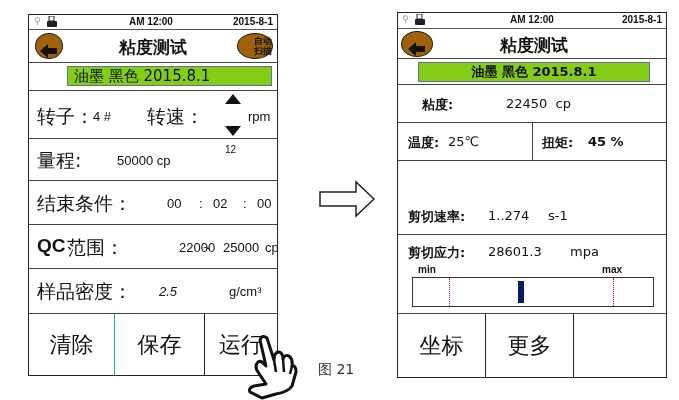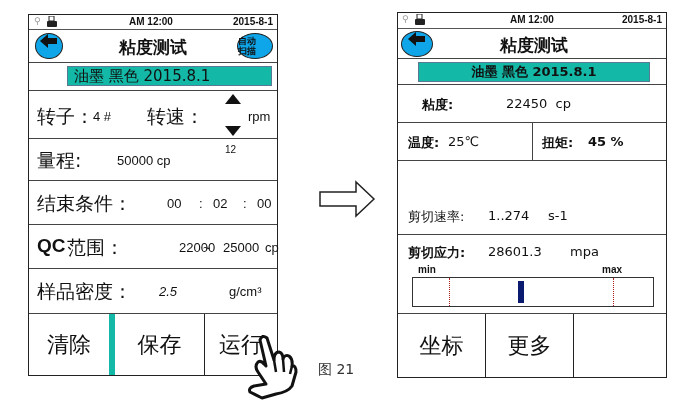--- a/index.html
+++ b/index.html
@@ -3,23 +3,23 @@
 <meta charset="utf-8">
 <style>
   * { box-sizing: border-box; margin: 0; padding: 0; }
   body { width: 679px; height: 400px; background: #ffffff; position: relative; overflow: hidden;
          font-family: "DejaVu Sans", "Liberation Sans", sans-serif; color: #111; }
   .panel { position: absolute; border: 1px solid #222; background: #fff; }
   .row { position: absolute; left: 0; right: 0; border-bottom: 1px solid #444; }
   .abs { position: absolute; }
   .status { font-family: "Liberation Sans", sans-serif; font-weight: bold; font-size: 10px; }
   .title { font-weight: bold; font-size: 17px; }
-  .round-btn { position: absolute; border: 1.5px solid #222; border-radius: 50%; background: #0ea5e9;
-               display: flex; align-items: flex-start; justify-content: center; }
-  .sample-box { position: absolute; border: 1px solid #5a7a94; background: #14b8a6; font-size: 15px;
+  .round-btn { position: absolute; border: 1.5px solid #222; border-radius: 50%; background: #a16207;
+               display: flex; align-items: flex-end; justify-content: center; }
+  .sample-box { position: absolute; border: 1px solid #5a7a94; background: #84cc16; font-size: 15px;
                 display: flex; align-items: center; }
   .label-big { font-size: 19px; }
   .val-sm { font-family: "Liberation Sans", sans-serif; font-size: 13px; }
   .cell { position: absolute; top: 0; bottom: 0; display: flex; align-items: center; justify-content: center; }
   .btn-big { font-size: 22px; }
   .r-label { font-size: 13px; }
 </style>
 </head>
 <body>
 
@@ -91,21 +91,21 @@
     <span class="abs val-sm" style="left:236px; top:15px;">cp</span>
   </div>
 
   <div class="row" style="top:254px; height:45px;">
     <span class="abs label-big" style="left:8px; top:10px;">样品密度：</span>
     <span class="abs val-sm" style="left:130px; top:15px;font-style:italic;">2.5</span>
     <span class="abs val-sm" style="left:200px; top:15px;">g/cm³</span>
   </div>
 
   <div class="row" style="top:299px; height:61px; border-bottom:none;">
-    <div class="cell btn-big" style="left:0; width:86px; border-right:6px solid #14b8a6;">
+    <div class="cell btn-big" style="left:0; width:86px; border-right:1px solid #14b8a6;">
         <span>清除</span>
       </div>
     <div class="cell btn-big" style="left:86px; width:90px; border-right:1px solid #222;">
         <span>保存</span>
       </div>
     <div class="cell btn-big" style="left:176px; right:0;">
         <span>运行</span>
       </div>
   </div>
 </div>
@@ -149,21 +149,21 @@
     <span class="abs r-label" style="left:108px; top:11px; white-space:pre;">22450  cp</span>
   </div>
   <div class="row" style="top:110px; height:38px;">
     <div class="abs" style="left:0; top:0; bottom:0; width:135px; border-right:1px solid #444;"></div>
     <span class="abs r-label" style="left:10px; top:11px; font-weight:bold;">温度:</span>
     <span class="abs r-label" style="left:50px; top:11px;">25℃</span>
     <span class="abs r-label" style="left:144px; top:11px; font-weight:bold;">扭矩:</span>
     <span class="abs r-label" style="left:190px; top:11px;font-weight:bold;">45 %</span>
   </div>
   <div class="row" style="top:184px; height:38px;">
-    <span class="abs r-label" style="left:10px; top:11px; font-weight:normal;">剪切速率:</span>
+    <span class="abs r-label" style="left:10px; top:11px; font-weight:bold;">剪切速率:</span>
     <span class="abs r-label" style="left:90px; top:11px;">1..274</span>
     <span class="abs r-label" style="left:150px; top:11px;">s-1</span>
   </div>
   <div class="row" style="top:222px; height:79px;">
     <span class="abs r-label" style="left:10px; top:9px; font-weight:bold;">剪切应力:</span>
     <span class="abs r-label" style="left:90px; top:9px;">28601.3</span>
     <span class="abs r-label" style="left:172px; top:9px;">mpa</span>
     <span class="abs" style="left:20px; top:29px; font-size:10px; font-weight:bold; font-family:'Liberation Sans',sans-serif;">min</span>
     <span class="abs" style="left:204px; top:29px; font-size:10px; font-weight:bold; font-family:'Liberation Sans',sans-serif;">max</span>
     <div class="abs" style="left:14px; top:42px; width:242px; height:30px; border:1px solid #333;">

